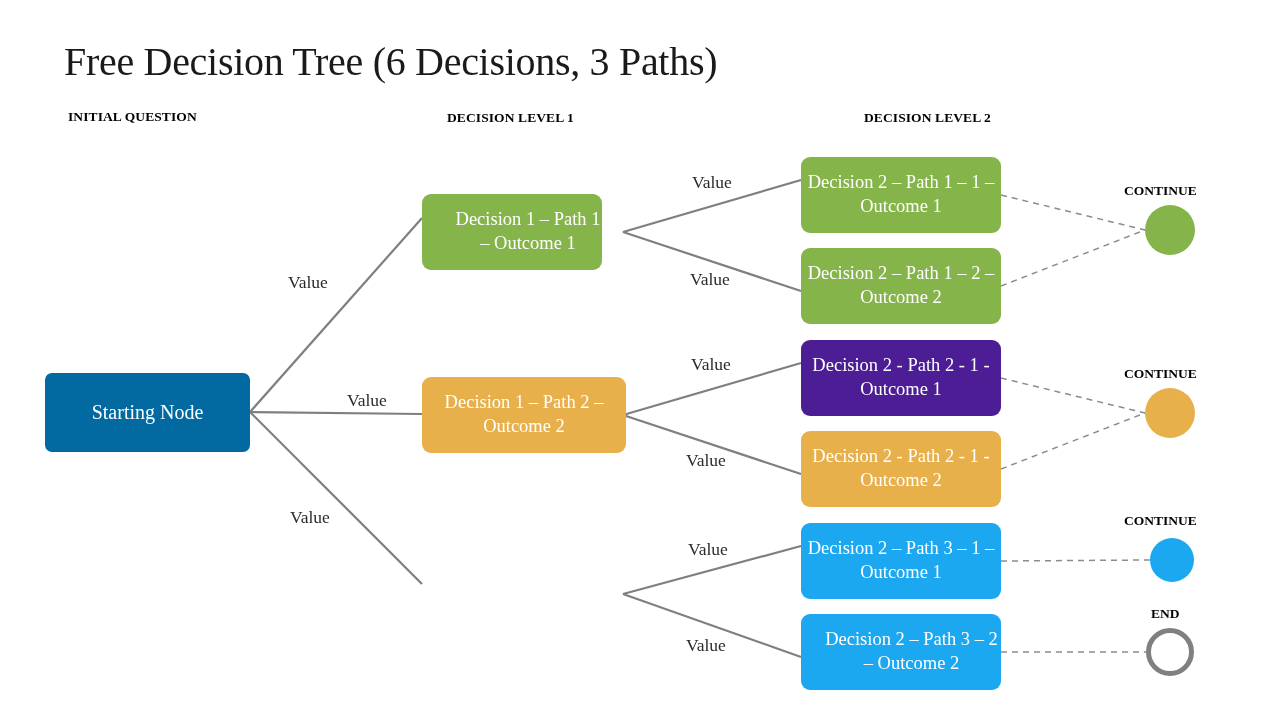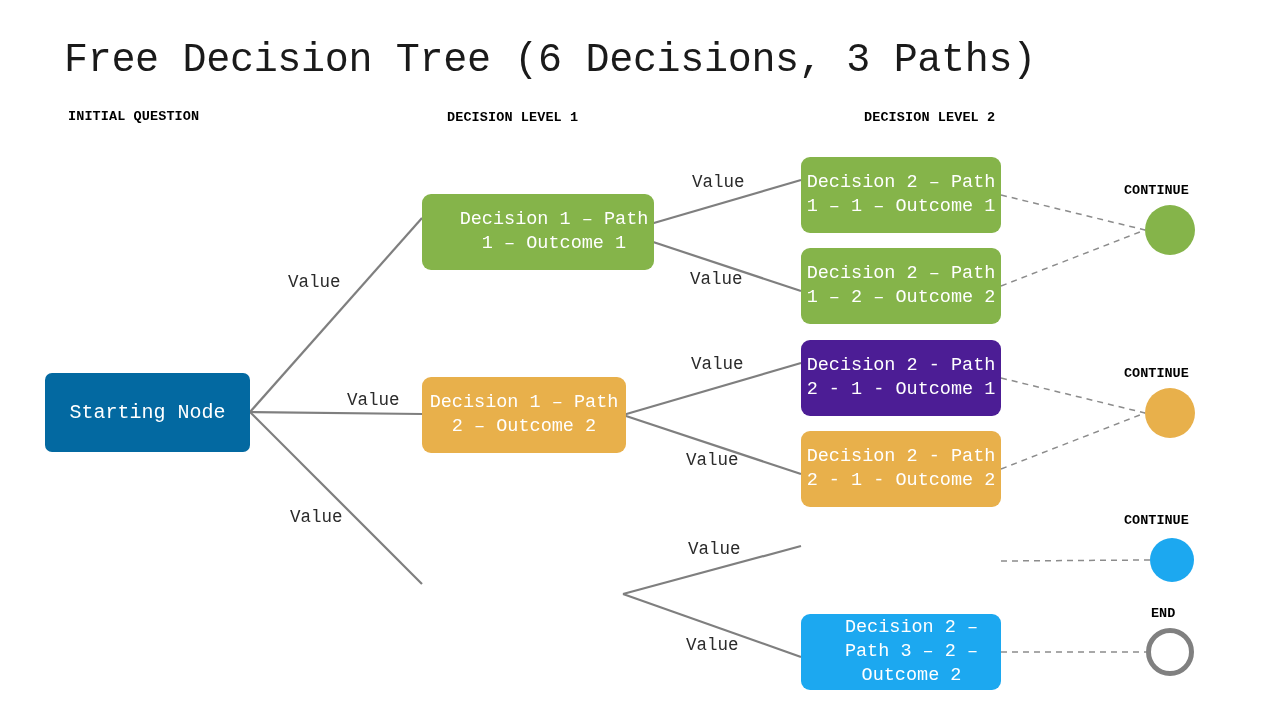--- a/index.html
+++ b/index.html
@@ -6,21 +6,21 @@
     margin: 0;
     padding: 0;
     background: #ffffff;
   }
   #canvas {
     position: relative;
     width: 1280px;
     height: 720px;
     background: #ffffff;
     overflow: hidden;
-    font-family: Liberation Mono, monospace;
+    font-family: Liberation Serif, serif;
   }
   #edges {
     position: absolute;
     left: 0;
     top: 0;
     width: 1280px;
     height: 720px;
     pointer-events: none;
   }
   .title {
@@ -114,27 +114,28 @@
   </svg>
 
   <div class="title">Free Decision Tree (6 Decisions, 3 Paths)</div>
 
   <div class="col-header" style="left:68px; top:109px;">INITIAL QUESTION</div>
   <div class="col-header" style="left:447px; top:110px;">DECISION LEVEL 1</div>
   <div class="col-header" style="left:864px; top:110px;text-align:right;">DECISION LEVEL 2</div>
 
   <div class="node node-start" style="left:45px; top:373px; width:205px; height:79px; background:#0369a1;">Starting Node</div>
 
-  <div class="node node-l1" style="left:422px; top:194px; width:232px; height:76px; background:#85B44A;padding-left:32px;">Decision 1 – Path 1 – Outcome 1</div>
+  <div class="node node-l1" style="left:422px; top:194px; width:180px; height:76px; background:#85B44A;padding-left:32px;">Decision 1 – Path 1 – Outcome 1</div>
   <div class="node node-l1" style="left:422px; top:377px; width:204px; height:76px; background:#E8B04B;">Decision 1 – Path 2 – Outcome 2</div>
 
   <div class="node node-l2" style="left:801px; top:157px; width:200px; height:76px; background:#85B44A;">Decision 2 – Path 1 – 1 – Outcome 1</div>
   <div class="node node-l2" style="left:801px; top:248px; width:200px; height:76px; background:#85B44A;">Decision 2 – Path 1 – 2 – Outcome 2</div>
   <div class="node node-l2" style="left:801px; top:340px; width:200px; height:76px; background:#4c1d95;">Decision 2 - Path 2 - 1 - Outcome 1</div>
   <div class="node node-l2" style="left:801px; top:431px; width:200px; height:76px; background:#E8B04B;">Decision 2 - Path 2 - 1 - Outcome 2</div>
+  <div class="node node-l2" style="left:801px; top:523px; width:200px; height:76px; background:#1CA8F0;">Decision 2 – Path 3 – 1 – Outcome 1</div>
   <div class="node node-l2" style="left:801px; top:614px; width:200px; height:76px; background:#1CA8F0;padding-left:21px;">Decision 2 – Path 3 – 2 – Outcome 2</div>
 
   <div class="edge-label" style="left:288px; top:272px;">Value</div>
   <div class="edge-label" style="left:347px; top:390px;">Value</div>
   <div class="edge-label" style="left:290px; top:507px;">Value</div>
   <div class="edge-label" style="left:692px; top:172px;">Value</div>
   <div class="edge-label" style="left:690px; top:269px;">Value</div>
   <div class="edge-label" style="left:691px; top:354px;">Value</div>
   <div class="edge-label" style="left:686px; top:450px;">Value</div>
   <div class="edge-label" style="left:688px; top:539px;">Value</div>

